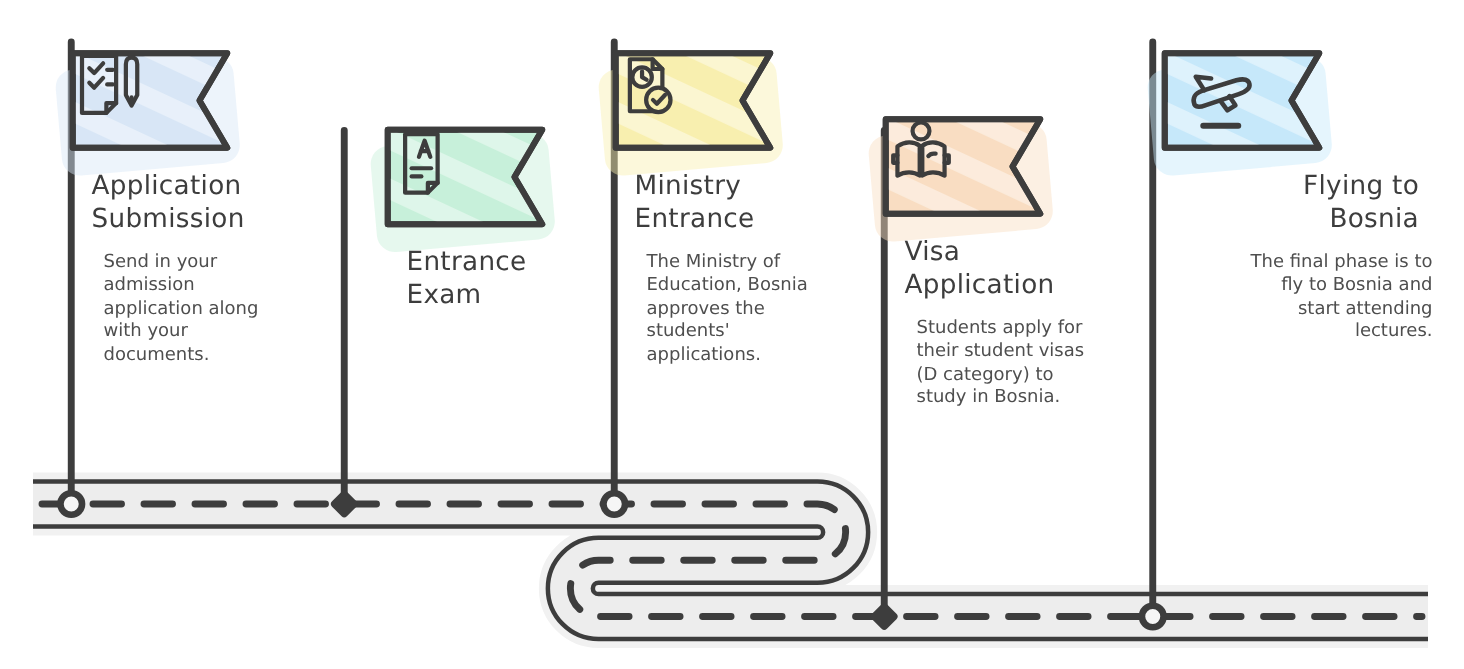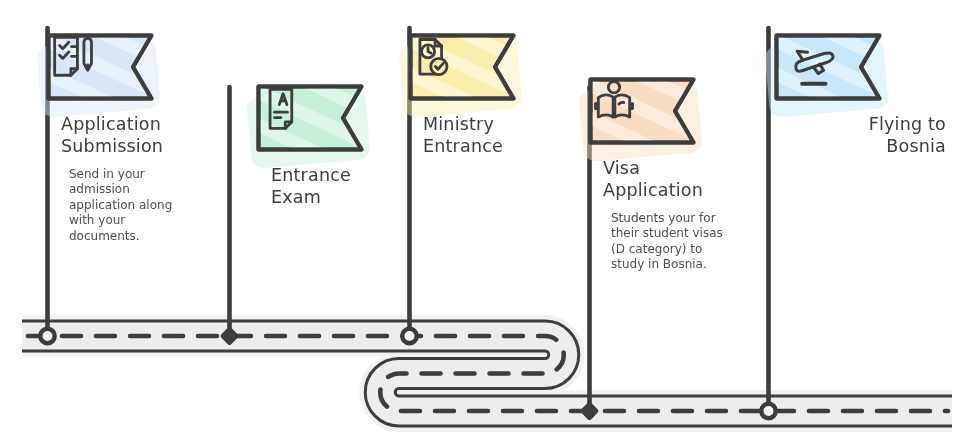--- a/index.html
+++ b/index.html
@@ -139,41 +139,46 @@
         <path class="ic" d="M11 6 H25 L31 12 V38 H11 Z"></path>
         <path class="ic" d="M25 6 V12 H31"></path>
         <circle class="ic" cx="18.5" cy="17" r="6"></circle>
         <path class="ic" d="M18.5 13.5 V17 L21.3 18.6"></path>
         <circle class="ic-fill" cx="28.5" cy="31" r="7.5"></circle>
         <path class="ic" d="M25.2 31 l2.4 2.4 5 -5.4"></path>
       </svg>
     </div>
     <h3 class="title">Ministry
 Entrance</h3>
+    <p class="desc">The Ministry of
+Education, Bosnia
+approves the
+students'
+applications.</p>
   </div>
 
   <div class="step s4" style="--flag: #f9ddc2;">
     <div class="banner">
       <svg width="108" height="68" viewBox="0 0 108 68">
         <polygon class="flag-shape" points="2.5,2.5 105.5,2.5 87,34 105.5,65.5 2.5,65.5"></polygon>
         <polygon class="flag-stripes" points="2.5,2.5 105.5,2.5 87,34 105.5,65.5 2.5,65.5"></polygon>
         <polygon class="flag-shape" style="fill:none" points="2.5,2.5 105.5,2.5 87,34 105.5,65.5 2.5,65.5"></polygon>
       </svg>
       <svg class="icon" viewBox="0 0 48 48">
         <circle class="ic" cx="24" cy="9.5" r="5.2"></circle>
         <path class="ic" d="M9.5 19 C14 15.8 19.5 15.8 23.2 18.6 L23.2 37 C19.5 34.4 14 34.4 9.5 37 Z"></path>
         <path class="ic" d="M38.5 19 C34 15.8 28.5 15.8 24.8 18.6 L24.8 37 C28.5 34.4 34 34.4 38.5 37 Z"></path>
         <path class="ic" d="M9.5 24.5 h-2.6 v4.6 h2.6"></path>
         <path class="ic" d="M38.5 24.5 h2.6 v4.6 h-2.6"></path>
         <path class="ic" d="M33 23.5 q-3 -.5 -4.5 1.5"></path>
       </svg>
     </div>
     <h3 class="title">Visa
 Application</h3>
-    <p class="desc">Students your for
+    <p class="desc">Students apply for
 their student visas
 (D category) to
 study in Bosnia.</p>
   </div>
 
   <div class="step s5" style="--flag: #c6e8fa;">
     <div class="banner">
       <svg width="108" height="68" viewBox="0 0 108 68">
         <polygon class="flag-shape" points="2.5,2.5 105.5,2.5 87,34 105.5,65.5 2.5,65.5"></polygon>
         <polygon class="flag-stripes" points="2.5,2.5 105.5,2.5 87,34 105.5,65.5 2.5,65.5"></polygon>
@@ -183,15 +188,19 @@
         <g transform="rotate(-10 24 22)">
           <path class="ic" d="M7 26 Q6 20 13 19 L33 16.5 Q40 16 40 20 Q40 23.5 33 24.5 L13 27.5 Q8 28.5 7 26 Z"></path>
           <path class="ic" d="M14 19 L10.5 10.5 L19 13"></path>
           <path class="ic" d="M22 26.5 L25 32.5 L30 30.5 L27.5 24.8"></path>
         </g>
         <path class="ic-thick" d="M13 41 H33"></path>
       </svg>
     </div>
     <h3 class="title">Flying to
 Bosnia</h3>
+    <p class="desc">The final phase is to
+fly to Bosnia and
+start attending
+lectures.</p>
   </div>
 
 </div>
 
 </body></html>

